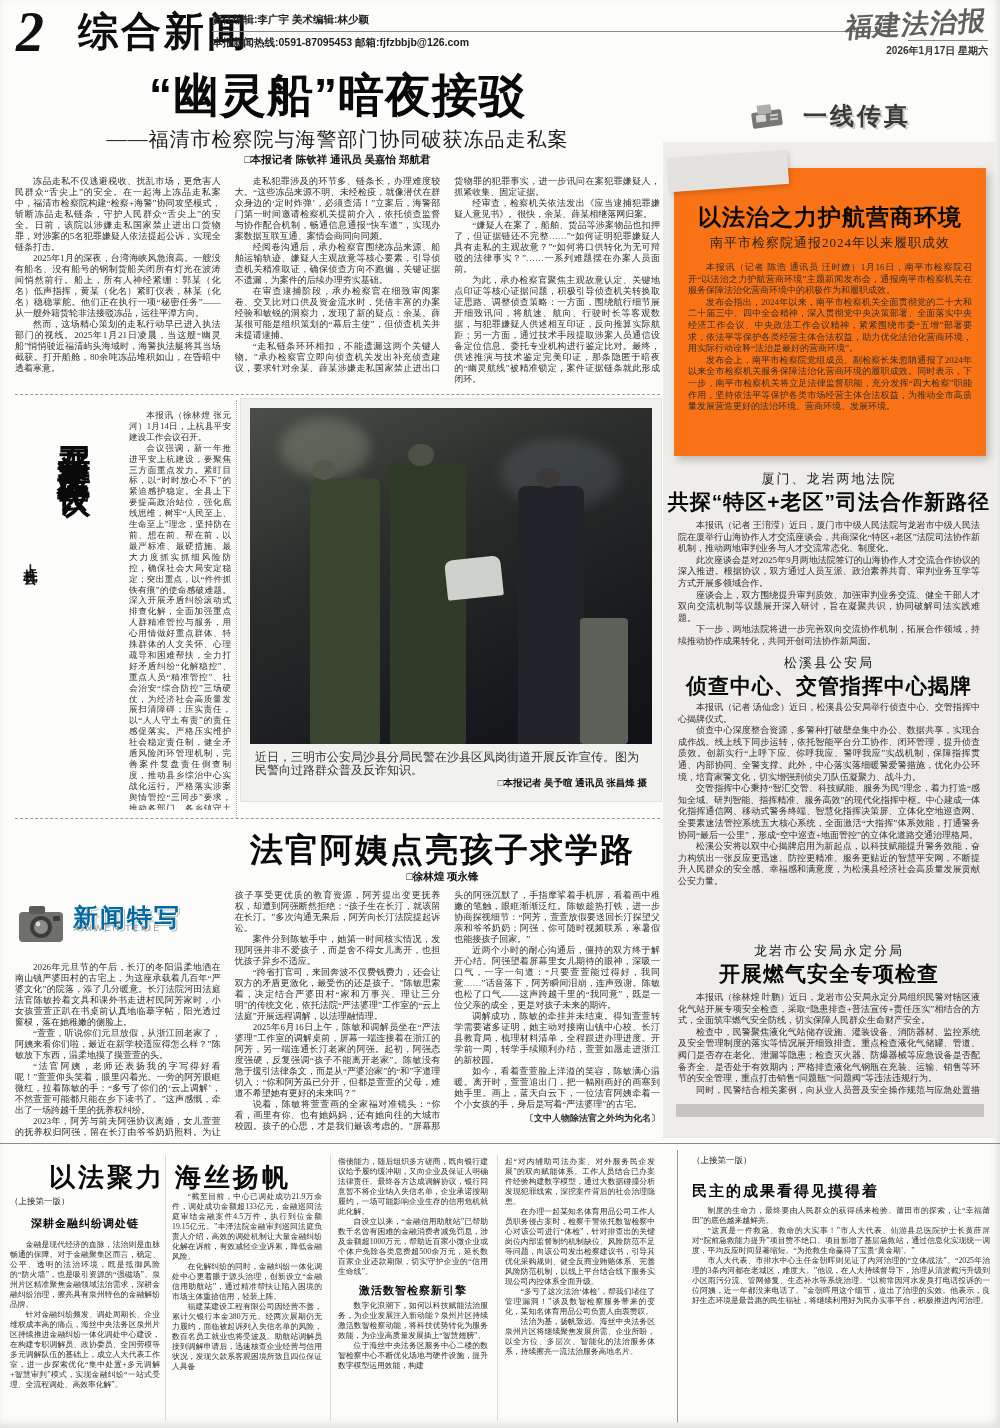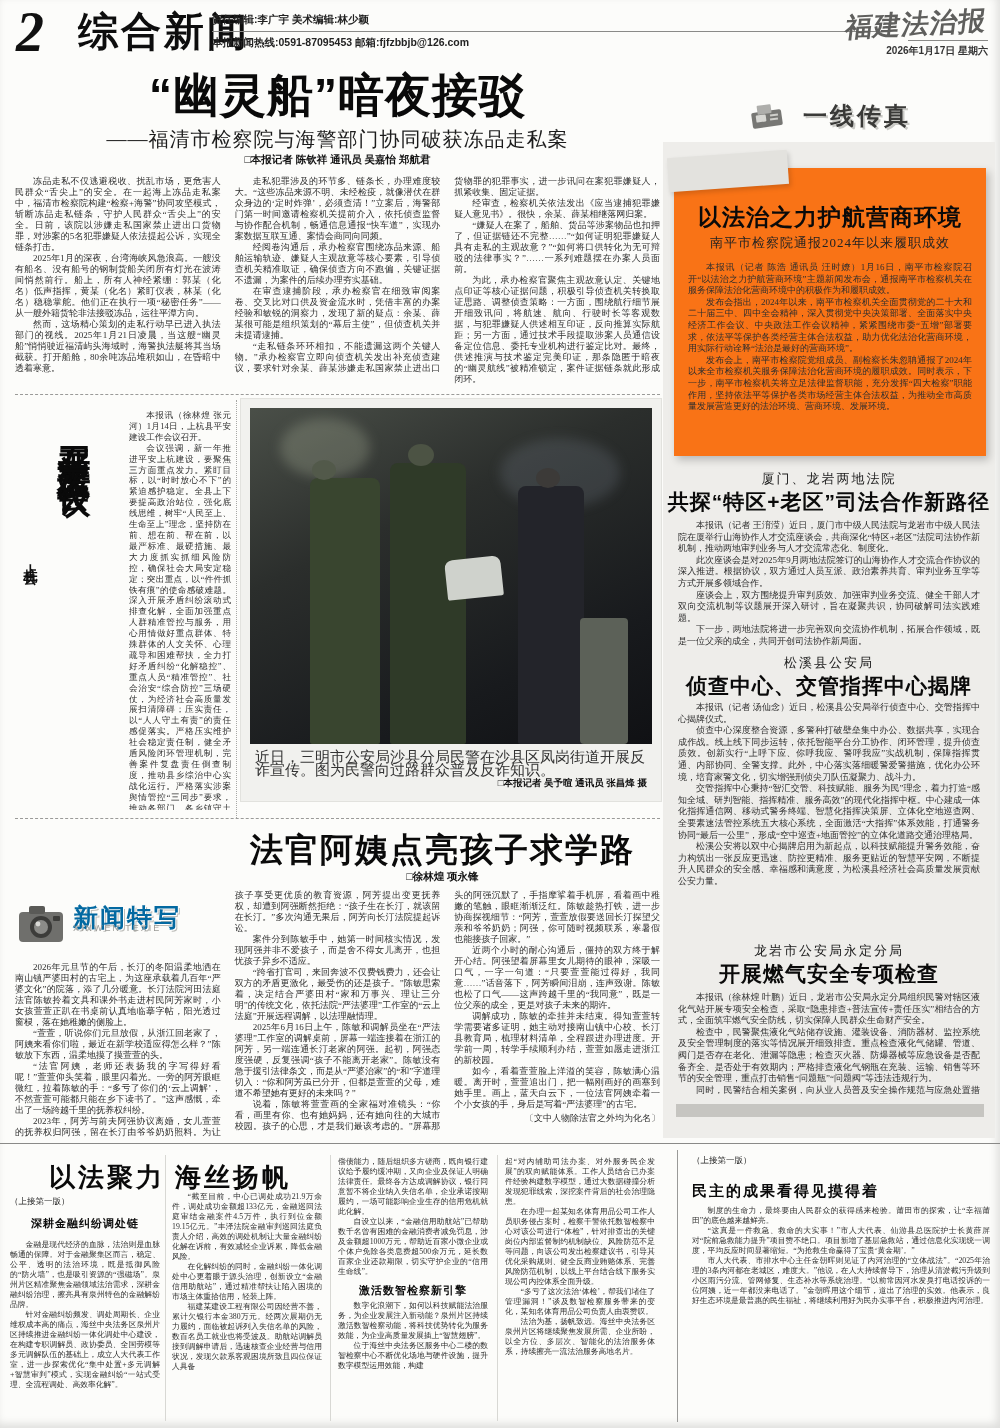--- a/index.html
+++ b/index.html
@@ -27,29 +27,29 @@
   .mbody{column-count:3;column-gap:14px;font-size:9px;line-height:11px;overflow:hidden;}
   
   .vregion{writing-mode:vertical-rl;text-orientation:upright;font-size:14px;font-weight:bold;color:#111;letter-spacing:4px;}
   .vtitle{writing-mode:vertical-rl;text-orientation:upright;font-size:33px;font-weight:900;color:#0a0a0a;letter-spacing:4px;font-family:"Liberation Sans","DejaVu Sans",sans-serif;}
   .shbody{font-size:8.6px;line-height:10.9px;overflow:hidden;}
   
   .photoframe{background:#f1f1ee;border:1px solid #e2e2de;}
   .photo{position:relative;background:linear-gradient(155deg,#4a4f48 0%,#2b2e2c 35%,#181a1d 75%,#101114 100%);overflow:hidden;}
   .blob{position:absolute;border-radius:50%;filter:blur(6px);}
   .fig{position:absolute;border-radius:8px 8px 2px 2px;}
-  .caption{font-size:15px;line-height:13px;color:#333;}
+  .caption{font-size:12px;line-height:13px;color:#333;}
   .credit{font-size:9.5px;font-weight:bold;color:#111;text-align:right;}
   
   .jhead{font-size:33px;font-weight:900;color:#0a0a0a;text-align:center;letter-spacing:2px;}
   .jbody{column-count:3;column-gap:14px;font-size:9px;line-height:11px;overflow:hidden;}
   .texie{width:196px;height:66px;margin-bottom:6px;display:flex;align-items:center;gap:6px;}
   .texiecn{font-size:25px;font-weight:900;color:#0369a1;text-shadow:1px 1px 0 #fff,2px 2px 0 #bdbdb9;letter-spacing:2px;font-family:"Liberation Sans","DejaVu Sans",sans-serif;}
   .texieen{font-size:9px;color:#9a9a97;letter-spacing:2px;font-family:"Liberation Sans","DejaVu Sans",sans-serif;}
-  .footnote{text-align:right;font-weight:normal;font-size:9px;margin-top:3px;}
+  .footnote{text-align:right;font-weight:bold;font-size:9px;margin-top:3px;}
   
   .panel{background:#eeedea;}
   .fax{font-size:24px;font-weight:900;color:#3a3a38;letter-spacing:3px;text-shadow:2px 2px 0 #c9c9c5;font-family:"Liberation Sans","DejaVu Sans",sans-serif;}
   .card{background:#f97316;box-shadow:3px 4px 8px rgba(0,0,0,.22);}
   .curl{position:absolute;left:-6px;top:-14px;width:120px;height:34px;background:#e3e2de;transform:rotate(-4deg);box-shadow:2px 3px 5px rgba(0,0,0,.15);}
   .s-title{font-size:23px;font-weight:900;color:#0a0a0a;text-align:center;letter-spacing:1px;}
   .s-sub{font-size:13px;color:#222;text-align:center;letter-spacing:1px;}
   .s-kicker{font-size:13px;color:#1a1a1a;text-align:center;letter-spacing:2px;}
   .s-title2{font-size:21px;font-weight:900;color:#0a0a0a;text-align:center;letter-spacing:1px;}
   .sbody{font-size:9px;line-height:11.6px;overflow:hidden;}
@@ -184,21 +184,21 @@
     </div>
   </div>
 
   <div class="abs s-kicker" style="left:663px;top:470px;width:332px;">厦门、龙岩两地法院</div>
   <div class="abs s-title2 sans" style="left:663px;top:488px;width:332px;">共探“特区+老区”司法合作新路径</div>
   <div class="abs sbody jtext" style="left:678px;top:520px;width:302px;height:128px;">
     <div>
         <p>本报讯（记者 王淯滢）近日，厦门市中级人民法院与龙岩市中级人民法院在厦举行山海协作人才交流座谈会，共商深化“特区+老区”法院司法协作新机制，推动两地审判业务与人才交流常态化、制度化。</p>
         <p>此次座谈会是对2025年9月两地法院签订的山海协作人才交流合作协议的深入推进。根据协议，双方通过人员互派、政治素养共育、审判业务互学等方式开展多领域合作。</p>
         <p>座谈会上，双方围绕提升审判质效、加强审判业务交流、健全干部人才双向交流机制等议题展开深入研讨，旨在凝聚共识，协同破解司法实践难题。</p>
-        <p>下一步，两地法院将进一步完善双向交流协作机制，拓展合作领域，既是一位父亲的成全，共同开创司法协作新局面。</p>
+        <p>下一步，两地法院将进一步完善双向交流协作机制，拓展合作领域，持续推动协作成果转化，共同开创司法协作新局面。</p>
       </div>
   </div>
 
   <div class="abs s-kicker" style="left:663px;top:654px;width:332px;">松溪县公安局</div>
   <div class="abs s-title2 sans" style="left:663px;top:672px;width:332px;">侦查中心、交管指挥中心揭牌</div>
   <div class="abs sbody jtext" style="left:678px;top:702px;width:302px;height:232px;">
     <div>
         <p>本报讯（记者 汤仙念）近日，松溪县公安局举行侦查中心、交管指挥中心揭牌仪式。</p>
         <p>侦查中心深度整合资源，多警种打破壁垒集中办公、数据共享，实现合成作战。线上线下同步运转，依托智能平台分工协作、闭环管理，提升侦查质效。创新实行“上呼下应、你呼我应、警呼我应”实战机制，保障指挥贯通、内部协同、全警支撑。此外，中心落实落细暖警爱警措施，优化办公环境，培育家警文化，切实增强刑侦尖刀队伍凝聚力、战斗力。</p>
         <p>交管指挥中心秉持“智汇交管、科技赋能、服务为民”理念，着力打造“感知全域、研判智能、指挥精准、服务高效”的现代化指挥中枢。中心建成一体化指挥通信网、移动式警务终端、智慧化指挥决策屏、立体化空地巡查网、全要素速法管控系统五大核心系统，全面激活“大指挥”体系效能，打通警务协同“最后一公里”，形成“空中巡查+地面管控”的立体化道路交通治理格局。</p>

